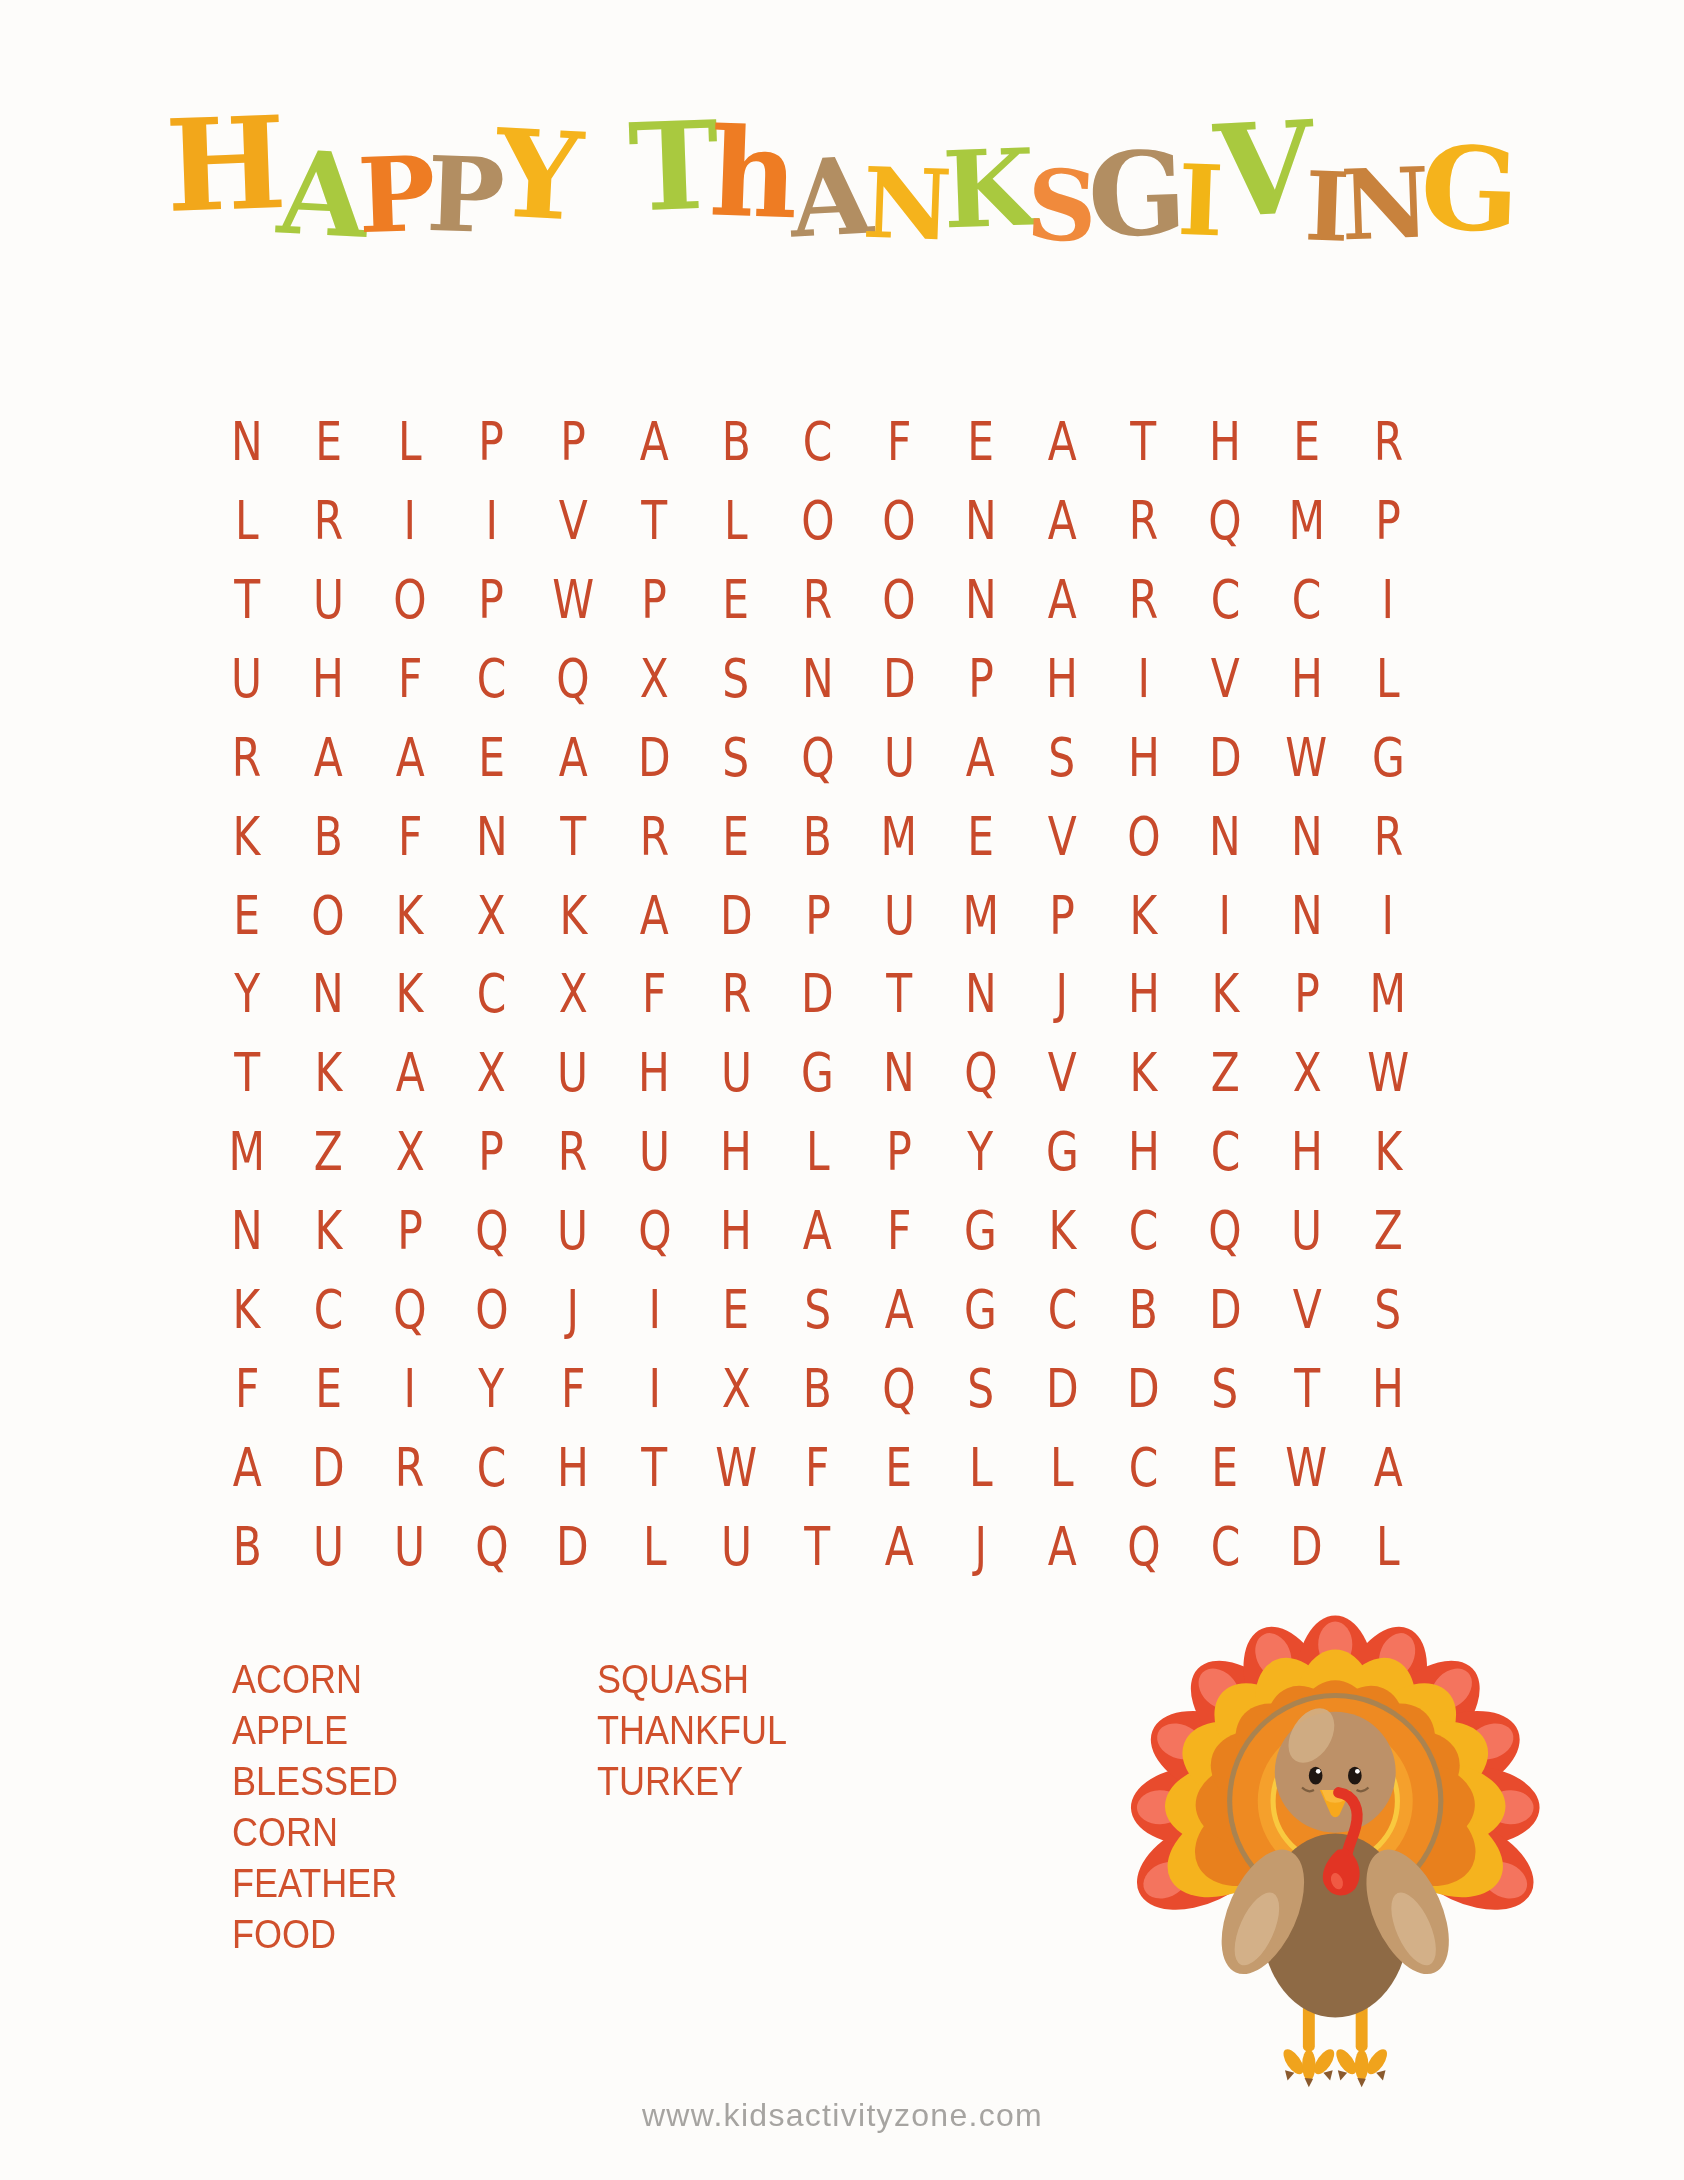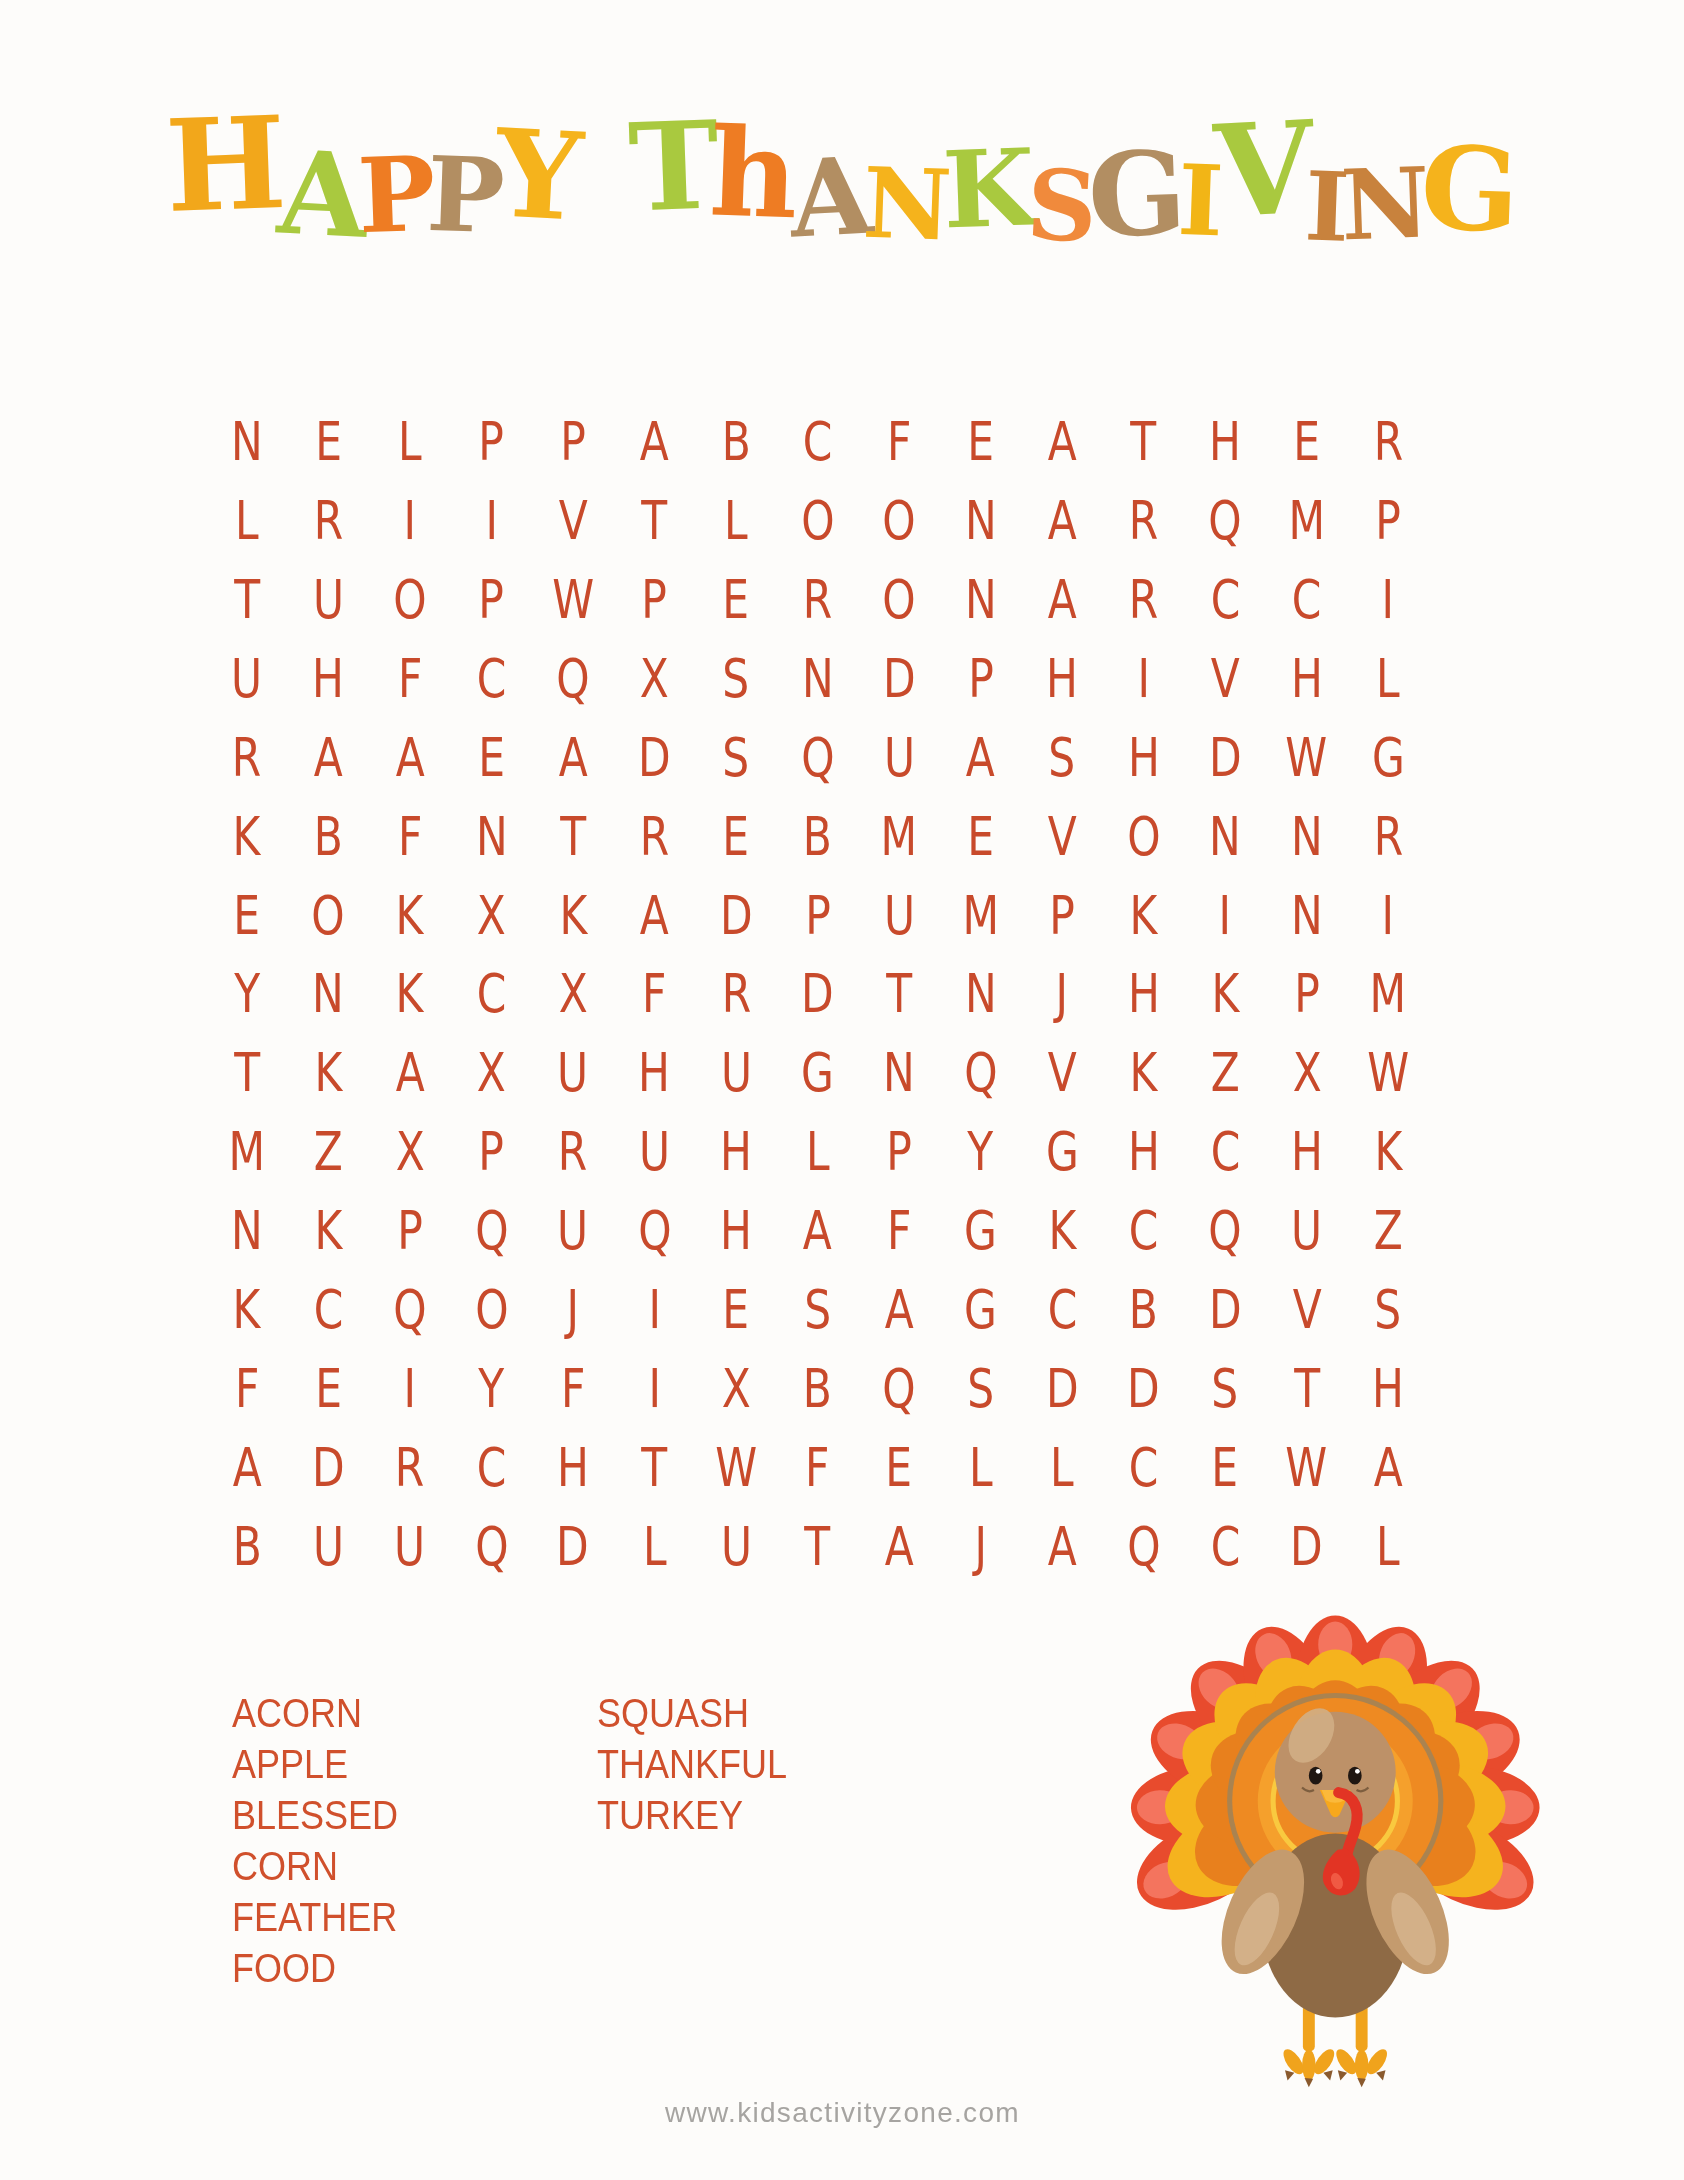--- a/index.html
+++ b/index.html
@@ -8,29 +8,29 @@
   .title-row{position:absolute;top:101px;left:0;width:100%;text-align:center;white-space:nowrap;
              font-family:"DejaVu Serif",serif;font-weight:bold;line-height:1}
   .title-word{display:inline-block}
   .title-word + .title-word{margin-left:55px}
   .title-letter{display:inline-block;margin:0 -4.3px;line-height:1}
   .grid{position:absolute;left:206px;top:402px;width:1223px;height:1184px;
         display:grid;grid-template-columns:repeat(15,1fr);grid-template-rows:repeat(15,1fr)}
   .cell{display:flex;align-items:center;justify-content:center;
         font-family:"DejaVu Sans",sans-serif;font-size:53px}
   .cell span{display:inline-block;transform:scaleX(.8)}
-  .word-list{position:absolute;left:232px;top:1688px;display:flex}
+  .word-list{position:absolute;left:232px;top:1654px;display:flex}
   .word-col{width:365px}
   .word-col:nth-child(2){width:337px}
   .word-col:last-child{width:auto}
   .word{font-size:40px;line-height:51px;transform:scaleX(.9);transform-origin:left center;
         white-space:nowrap}
   .turkey{position:absolute;left:1107px;top:1595px;width:511px;height:494px}
   .turkey svg{width:100%;height:100%;display:block}
-  .footer{position:absolute;top:2097px;left:0;width:100%;text-align:center;font-size:28px;
+  .footer{position:absolute;top:2097px;left:0;width:100%;text-align:center;font-size:32px;
           color:#a6a4a1;letter-spacing:1.3px}
 </style>
 </head>
 <body>
 
 <div class="page">
   <div class="title-row"><span class="title-word"><span class="title-letter" style="color: rgb(242, 167, 27); font-size: 127px; transform: translateY(0px) rotate(-2deg);">H</span><span class="title-letter" style="color: rgb(169, 201, 63); font-size: 115px; transform: translateY(25.6px) rotate(3deg);">A</span><span class="title-letter" style="color: rgb(238, 124, 35); font-size: 103px; transform: translateY(22px) rotate(-2deg);">P</span><span class="title-letter" style="color: rgb(178, 142, 98); font-size: 103px; transform: translateY(22px) rotate(2deg);">P</span><span class="title-letter" style="color: rgb(245, 179, 28); font-size: 121px; transform: translateY(8.5px) rotate(3deg);">Y</span></span><span class="title-word"><span class="title-letter" style="color: rgb(169, 201, 63); font-size: 121px; transform: translateY(0px) rotate(-2deg);">T</span><span class="title-letter" style="color: rgb(238, 124, 35); font-size: 121px; transform: translateY(6.8px) rotate(2deg);">h</span><span class="title-letter" style="color: rgb(178, 142, 98); font-size: 106px; transform: translateY(25.6px) rotate(-3deg);">A</span><span class="title-letter" style="color: rgb(245, 179, 28); font-size: 97px; transform: translateY(29px) rotate(2deg);">N</span><span class="title-letter" style="color: rgb(169, 201, 63); font-size: 106px; transform: translateY(17px) rotate(-2deg);">K</span><span class="title-letter" style="color: rgb(240, 138, 60); font-size: 97px; transform: translateY(31px) rotate(3deg);">S</span><span class="title-letter" style="color: rgb(178, 142, 98); font-size: 115px; transform: translateY(25.6px) rotate(-2deg);">G</span><span class="title-letter" style="color: rgb(242, 181, 22); font-size: 97px; transform: translateY(25.6px) rotate(2deg);">I</span><span class="title-letter" style="color: rgb(169, 201, 63); font-size: 127px; transform: translateY(5.1px) rotate(-3deg);">V</span><span class="title-letter" style="color: rgb(200, 130, 61); font-size: 95px; transform: translateY(31px) rotate(2deg);">I</span><span class="title-letter" style="color: rgb(200, 130, 61); font-size: 97px; transform: translateY(29px) rotate(-2deg);">N</span><span class="title-letter" style="color: rgb(245, 179, 28); font-size: 115px; transform: translateY(20.4px) rotate(2deg);">G</span></span></div>
   <div class="grid" style="color: rgb(200, 74, 43);">
       <div class="cell">
         <span>N</span>

